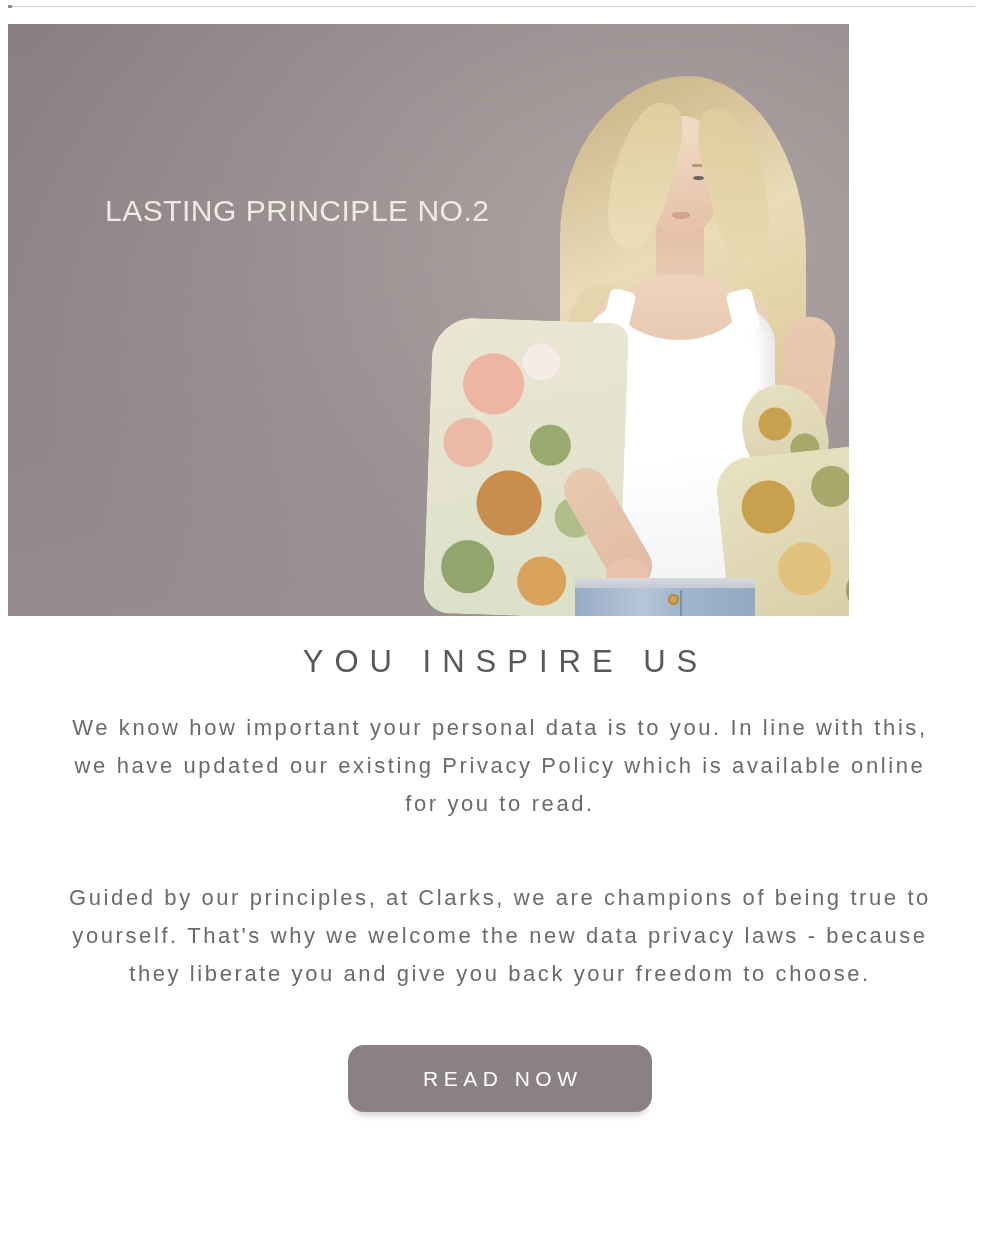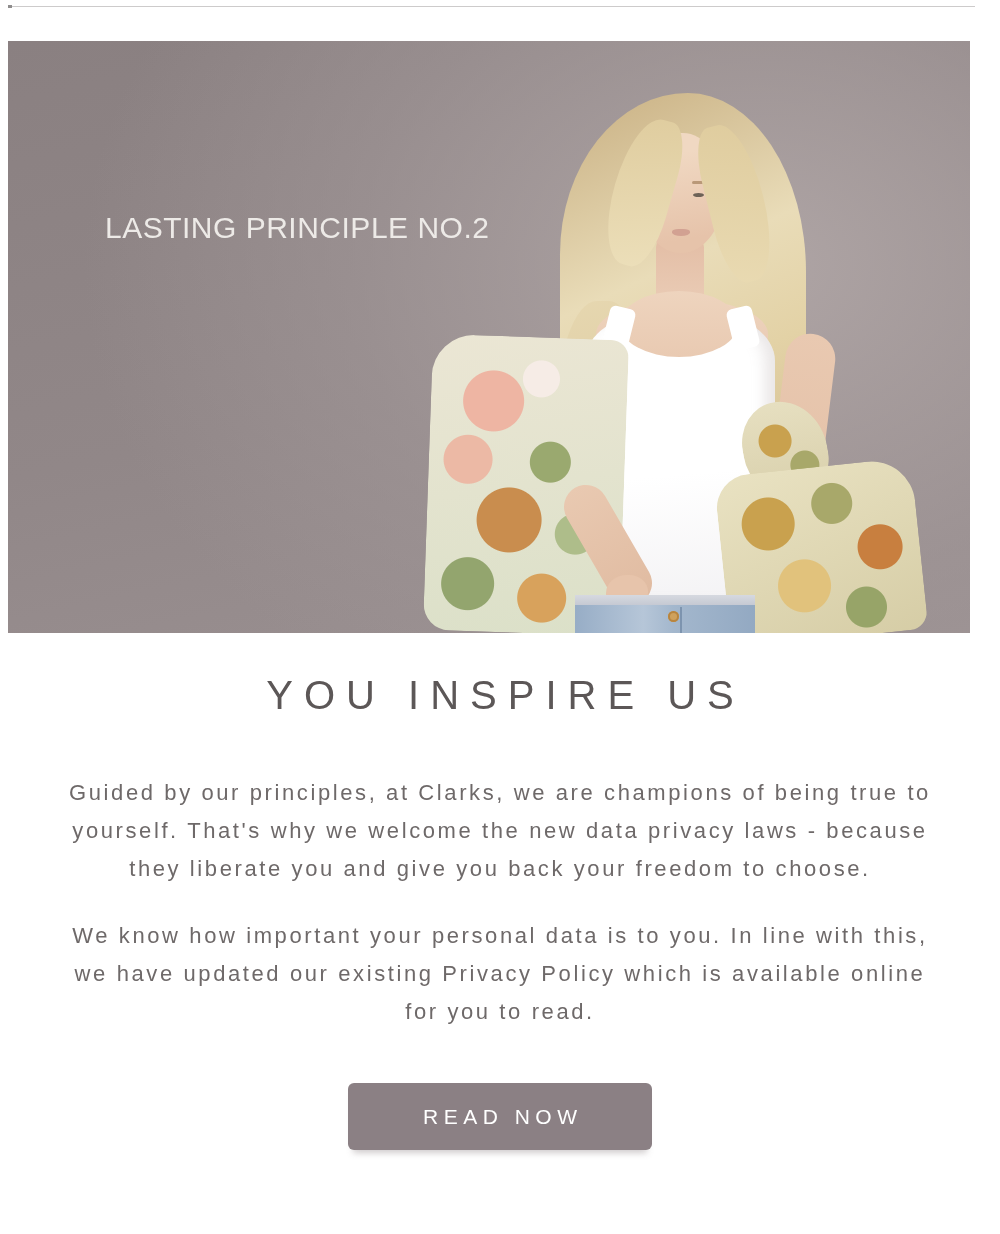--- a/index.html
+++ b/index.html
@@ -9,21 +9,21 @@
     position: relative; overflow: hidden;
     font-family: "Liberation Sans", sans-serif;
   }
 
   
   .top-rule { position: absolute; left: 8px; top: 6px; width: 967px; height: 1px; background: #cdcbcb; }
   .top-rule-tick { position: absolute; left: 8px; top: 5px; width: 4px; height: 3px; background: #8f8d8d; }
 
   
   .hero {
-    position: absolute; left: 8px; top: 41px; width: 962px; height: 592px;
+    position: absolute; left: 8px; top: 24px; width: 841px; height: 592px;
     overflow: hidden;
     background:
       radial-gradient(ellipse 900px 700px at 78% 38%, rgba(178,168,168,.9) 0%, rgba(160,150,151,.6) 45%, rgba(0,0,0,0) 75%),
       linear-gradient(168deg, #8a8081 0%, #918788 55%, #9b9192 100%);
   }
 
   
   .hero .shp { position: absolute; }
   .hair-back {
     left: 552px; top: 52px; width: 246px; height: 448px;
@@ -122,35 +122,35 @@
     display: block; height: 102px; white-space: nowrap;
     font-size: 128px; line-height: 102px; font-weight: 700;
     color: rgba(249, 246, 244, 0.87);
     transform: scaleX(0.65); transform-origin: left center;
     letter-spacing: -1px;
   }
 
   
   .section { position: absolute; left: 0; top: 621px; width: 1000px; text-align: center; }
   .section-title {
-    margin-top: 52px;
-    font-size: 40px; font-weight: 400; color: #5c5757;
+    margin-top: 23px;
+    font-size: 31px; font-weight: 400; color: #5c5757;
     letter-spacing: 11px; text-indent: 11px;
   }
   .body-copy {
     width: 884px; margin: 0 auto;
     font-size: 22px; line-height: 38px; letter-spacing: 2.6px;
     color: #6e6969;
   }
   .body-copy.first { margin-top: 56px; }
   .body-copy.second { margin-top: 29px; }
   .cta-button {
     display: block; margin: 52px auto 0;
     width: 304px; height: 67px;
-    background: #8b8084; border: none; border-radius: 6px;
+    background: #8b8084; border: none; border-radius: 16px;
     color: #ffffff; font-family: "Liberation Sans", sans-serif;
     font-size: 21px; letter-spacing: 5.5px; text-indent: 5.5px;
     cursor: pointer;
     box-shadow: 0 8px 6px -5px rgba(120,110,112,0.35);
   }
 </style>
 </head>
 <body>
 
 <div class="top-rule"></div>
@@ -185,16 +185,16 @@
   <div class="shp jeans-seam"></div>
   <div class="shp jean-button"></div>
 
   <div class="hero-copy">
     <div class="hero-eyebrow">LASTING PRINCIPLE NO.2</div>
   </div>
 </div>
 
 <div class="section">
   <h1 class="section-title">YOU INSPIRE US</h1>
+  <p class="body-copy second">We know how important your personal data is to you. In line with this, we have updated our existing Privacy Policy which is available online for you to read.</p>
   <p class="body-copy first">Guided by our principles, at Clarks, we are champions of being true to yourself. That's why we welcome the new data privacy laws - because they liberate you and give you back your freedom to choose.</p>
-  <p class="body-copy second">We know how important your personal data is to you. In line with this, we have updated our existing Privacy Policy which is available online for you to read.</p>
   <button class="cta-button">READ NOW</button>
 </div>
 
 </body></html>

